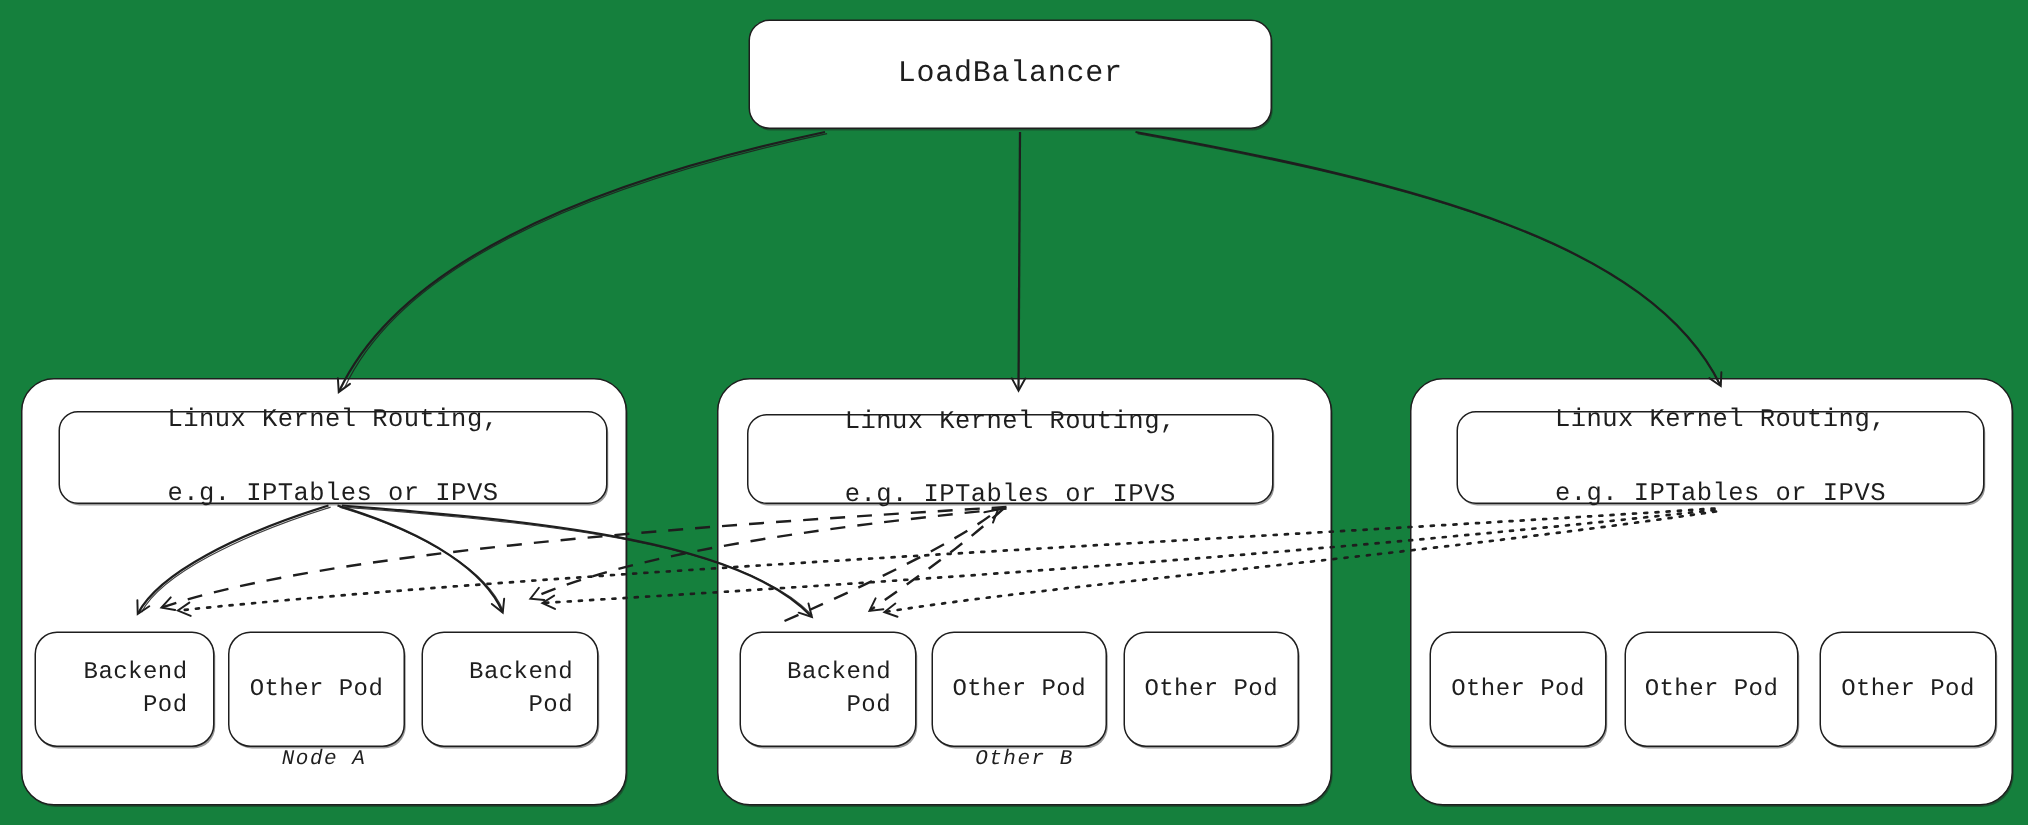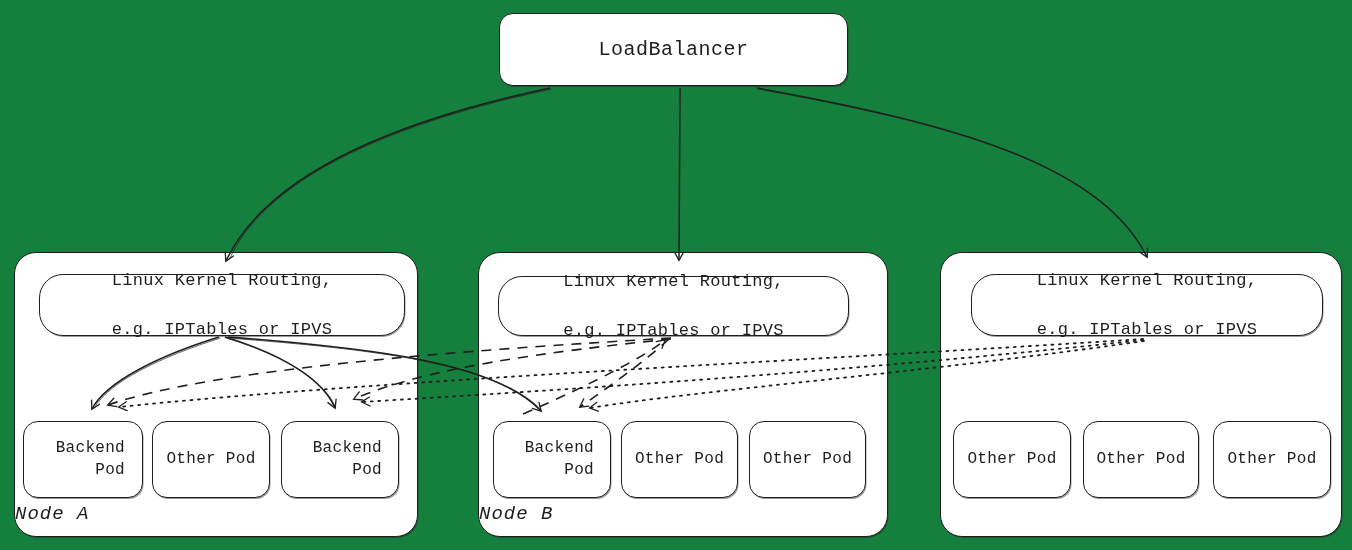--- a/index.html
+++ b/index.html
@@ -15,40 +15,40 @@
   .lb-box{
     left:499px;top:13px;width:349px;height:73px;border-radius:14px;
     display:flex;align-items:center;justify-content:center;
     font-size:20px;letter-spacing:.5px;z-index:2;
   }
   .node{border-radius:22px;top:252px;height:285px;z-index:1;}
   .node-a{left:14px;width:404px;}
   .node-b{left:478px;width:410px;}
   .node-c{left:940px;width:402px;}
   .router{
-    position:absolute;border:1.7px solid #1e1e1e;border-radius:24px;background:#fff;
+    position:absolute;border:1.7px solid #1e1e1e;border-radius:13px;background:#fff;
     box-sizing:border-box;display:flex;flex-direction:column;align-items:center;justify-content:center;
     font-size:17px;line-height:1.5;letter-spacing:.3px;text-align:center;
     box-shadow:1px 1.5px 0 -0.5px rgba(30,30,30,0.45);
     gap:24px;
   }
   .router-a{left:24px;top:21px;width:366px;height:62px;}
   .router-b{left:19px;top:23px;width:351px;height:60px;}
   .router-c{left:30px;top:21px;width:352px;height:62px;}
   .pod{
     position:absolute;top:168px;height:77px;border:1.7px solid #1e1e1e;border-radius:15px;
     background:#fff;box-sizing:border-box;
     display:flex;align-items:center;justify-content:center;
     font-size:16px;letter-spacing:.3px;text-align:center;line-height:1.35;
     box-shadow:1px 1.5px 0 -0.5px rgba(30,30,30,0.45);
   }
   .pod-label--wrap{display:inline-block;width:84px;text-align:right;}
   .node-label{
-    position:absolute;left:0;right:0;bottom:11px;text-align:left;
-    font-size:19px;font-style:italic;letter-spacing:1px;
+    position:absolute;left:0;right:0;bottom:22px;text-align:center;
+    font-size:14px;font-style:italic;letter-spacing:1px;
   }
   svg.arrows{position:absolute;left:0;top:0;z-index:3;pointer-events:none;}
   .s{fill:none;stroke:#1e1e1e;stroke-width:1.5;}
   .s2{fill:none;stroke:#1e1e1e;stroke-width:.8;opacity:.85;}
   .d{fill:none;stroke:#1e1e1e;stroke-width:1.6;stroke-dasharray:10 8;}
   .t{fill:none;stroke:#1e1e1e;stroke-width:1.8;stroke-dasharray:2 5.5;stroke-linecap:round;}
 </style>
 </head>
 <body>
 
@@ -82,21 +82,21 @@
     </div>
     <div class="pod" style="left:14px;width:118px;">
       <span class="pod-label--wrap">Backend Pod</span>
     </div>
     <div class="pod" style="left:142px;width:117px;">
       <span>Other Pod</span>
     </div>
     <div class="pod" style="left:270px;width:117px;">
       <span>Other Pod</span>
     </div>
-    <div class="node-label">Node B</div>
+    <div class="node-label">Other B</div>
   </div>
 
   <div class="box node node-c">
     <div class="router router-c">
       <span>Linux Kernel Routing,</span>
       <span>e.g. IPTables or IPVS</span>
     </div>
     <div class="pod" style="left:12px;width:118px;">
       <span>Other Pod</span>
     </div>

